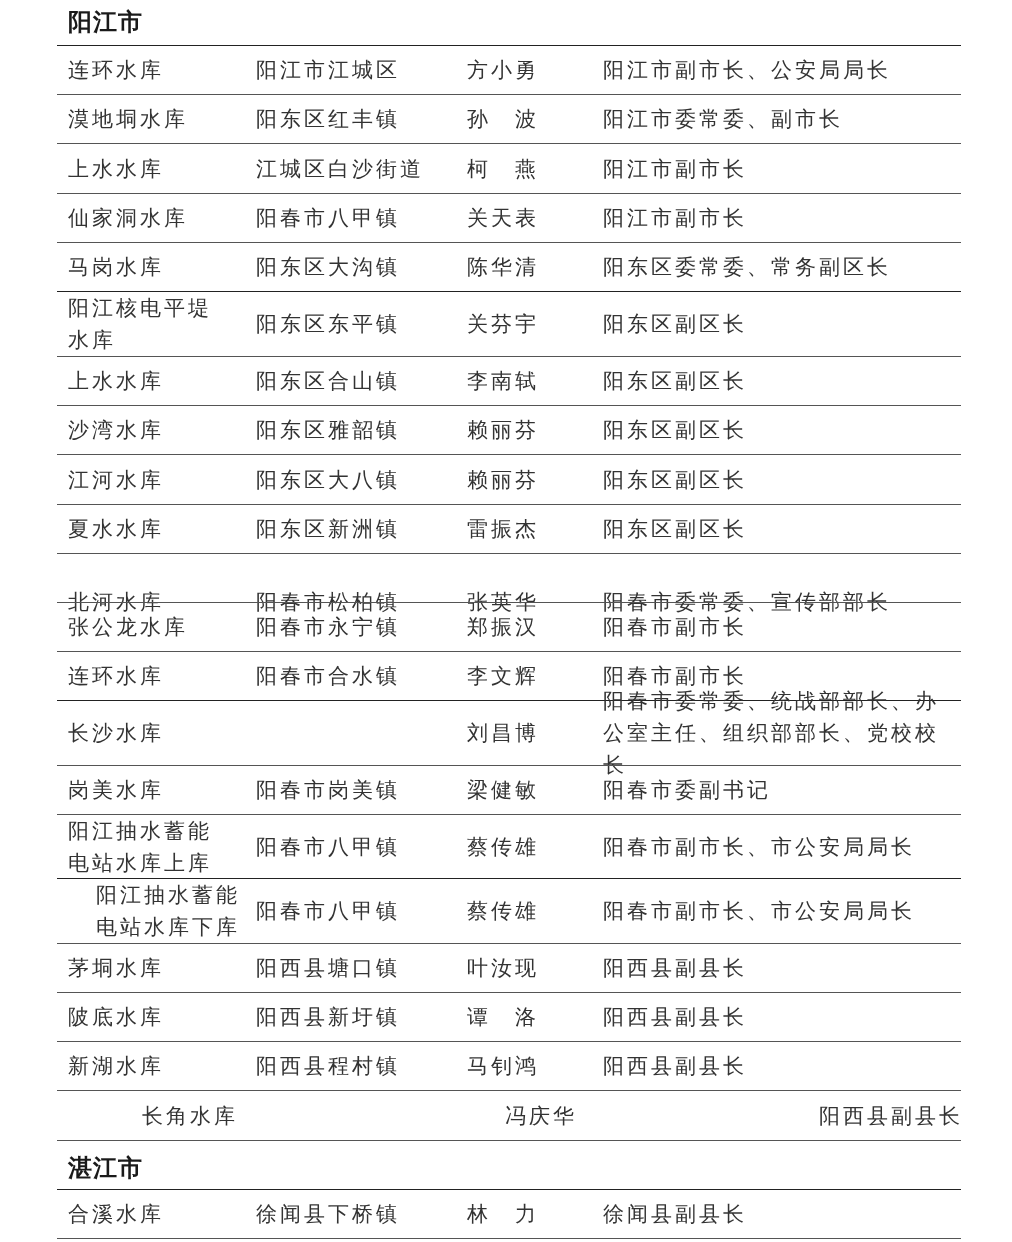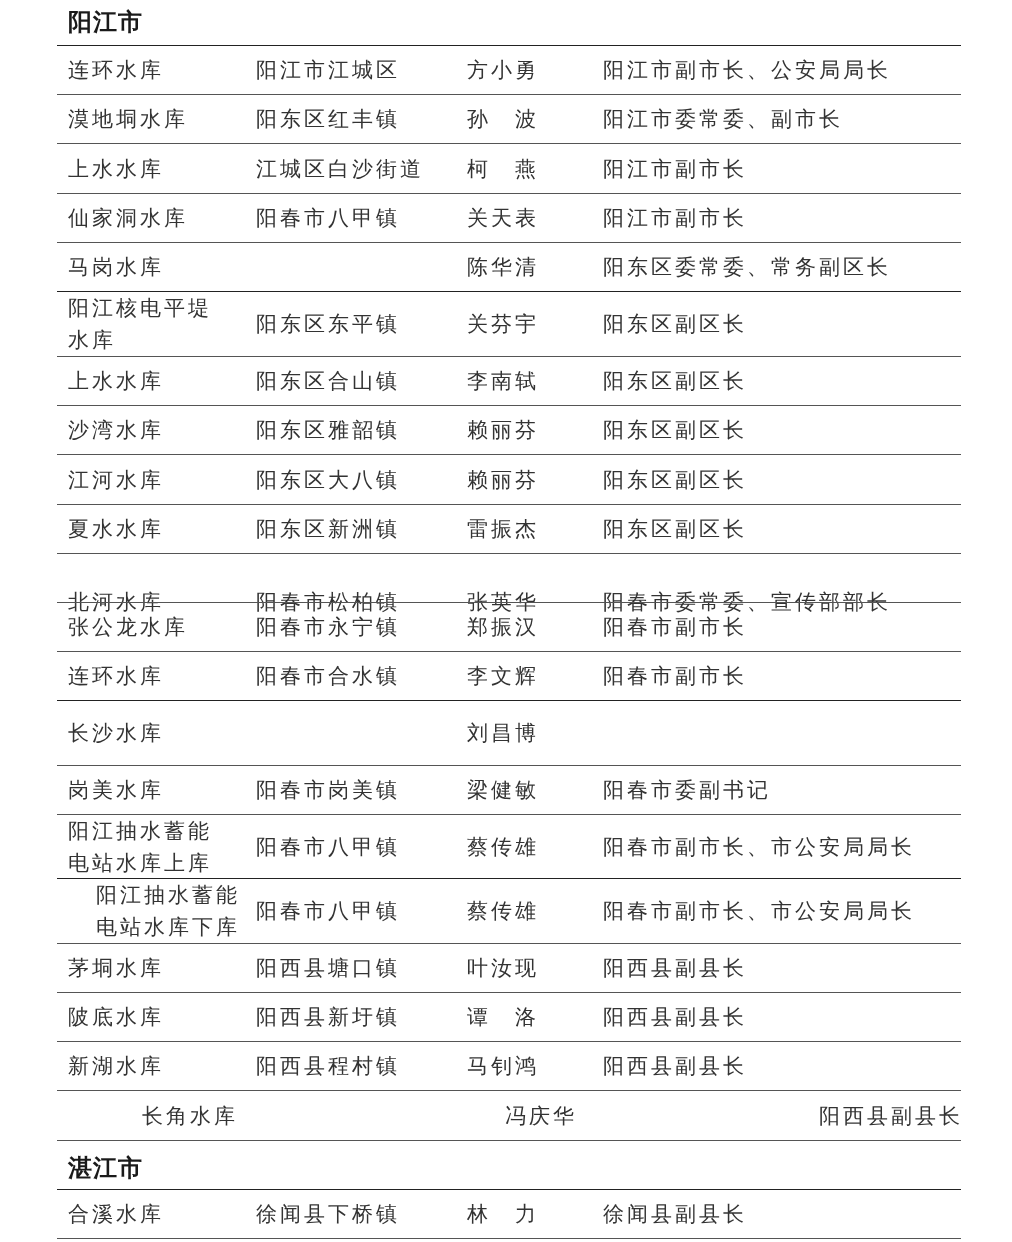--- a/index.html
+++ b/index.html
@@ -51,20 +51,21 @@
   <div class="row" style="top:194px;height:48px;">
     <span class="cell c1">仙家洞水库</span>
     <span class="cell c2">阳春市八甲镇</span>
     <span class="cell c3">关天表</span>
     <span class="cell c4">阳江市副市长</span>
   </div>
   <div class="hline" style="top:242px;"></div>
 
   <div class="row" style="top:243px;height:48px;">
     <span class="cell c1">马岗水库</span>
+    <span class="cell c2">阳东区大沟镇</span>
     <span class="cell c3">陈华清</span>
     <span class="cell c4">阳东区委常委、常务副区长</span>
   </div>
   <div class="hline dark" style="top:291px;"></div>
 
   <div class="row" style="top:292px;height:64px;">
     <span class="cell c1" style="width:150px;">阳江核电平堤水库</span>
     <span class="cell c2">阳东区东平镇</span>
     <span class="cell c3">关芬宇</span>
     <span class="cell c4">阳东区副区长</span>
@@ -123,20 +124,21 @@
     <span class="cell c1">连环水库</span>
     <span class="cell c2">阳春市合水镇</span>
     <span class="cell c3">李文辉</span>
     <span class="cell c4">阳春市副市长</span>
   </div>
   <div class="hline dark" style="top:700px;"></div>
 
   <div class="row" style="top:701px;height:64px;">
     <span class="cell c1">长沙水库</span>
     <span class="cell c3">刘昌博</span>
+    <span class="cell c4" style="width:356px;">阳春市委常委、统战部部长、办公室主任、组织部部长、党校校长</span>
   </div>
   <div class="hline" style="top:765px;"></div>
 
   <div class="row" style="top:766px;height:48px;">
     <span class="cell c1">岗美水库</span>
     <span class="cell c2">阳春市岗美镇</span>
     <span class="cell c3">梁健敏</span>
     <span class="cell c4">阳春市委副书记</span>
   </div>
   <div class="hline" style="top:814px;"></div>

